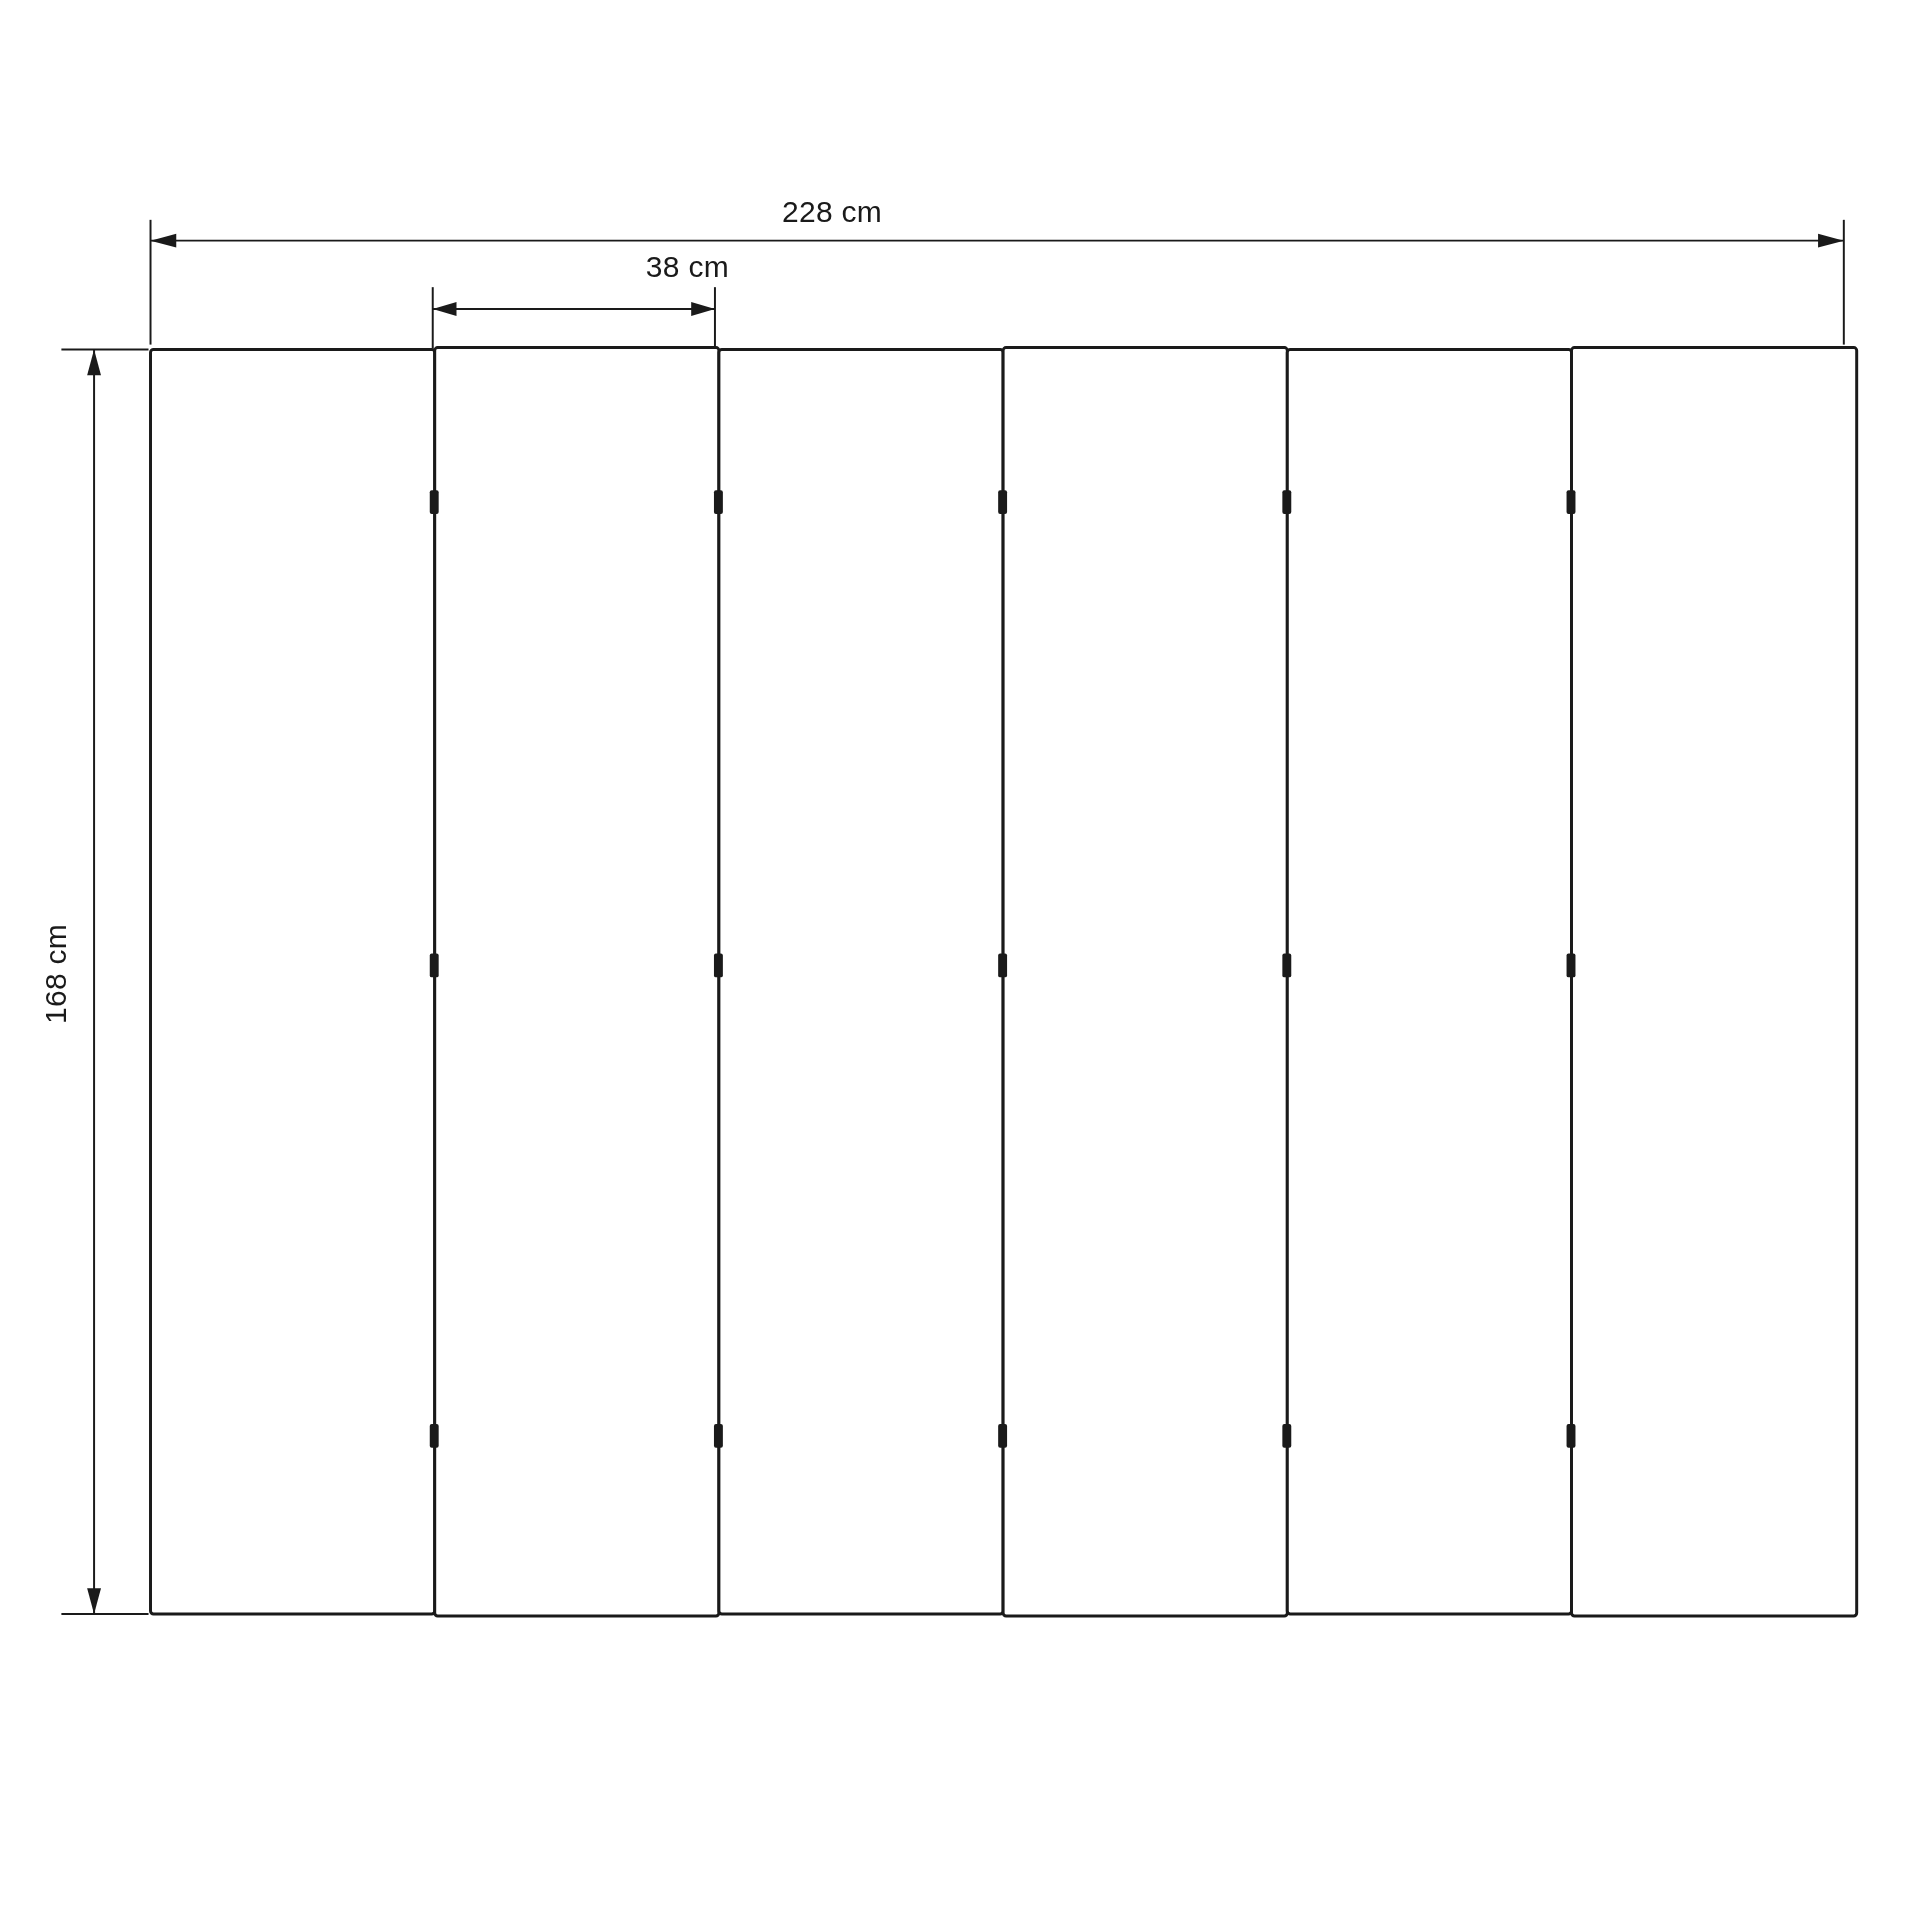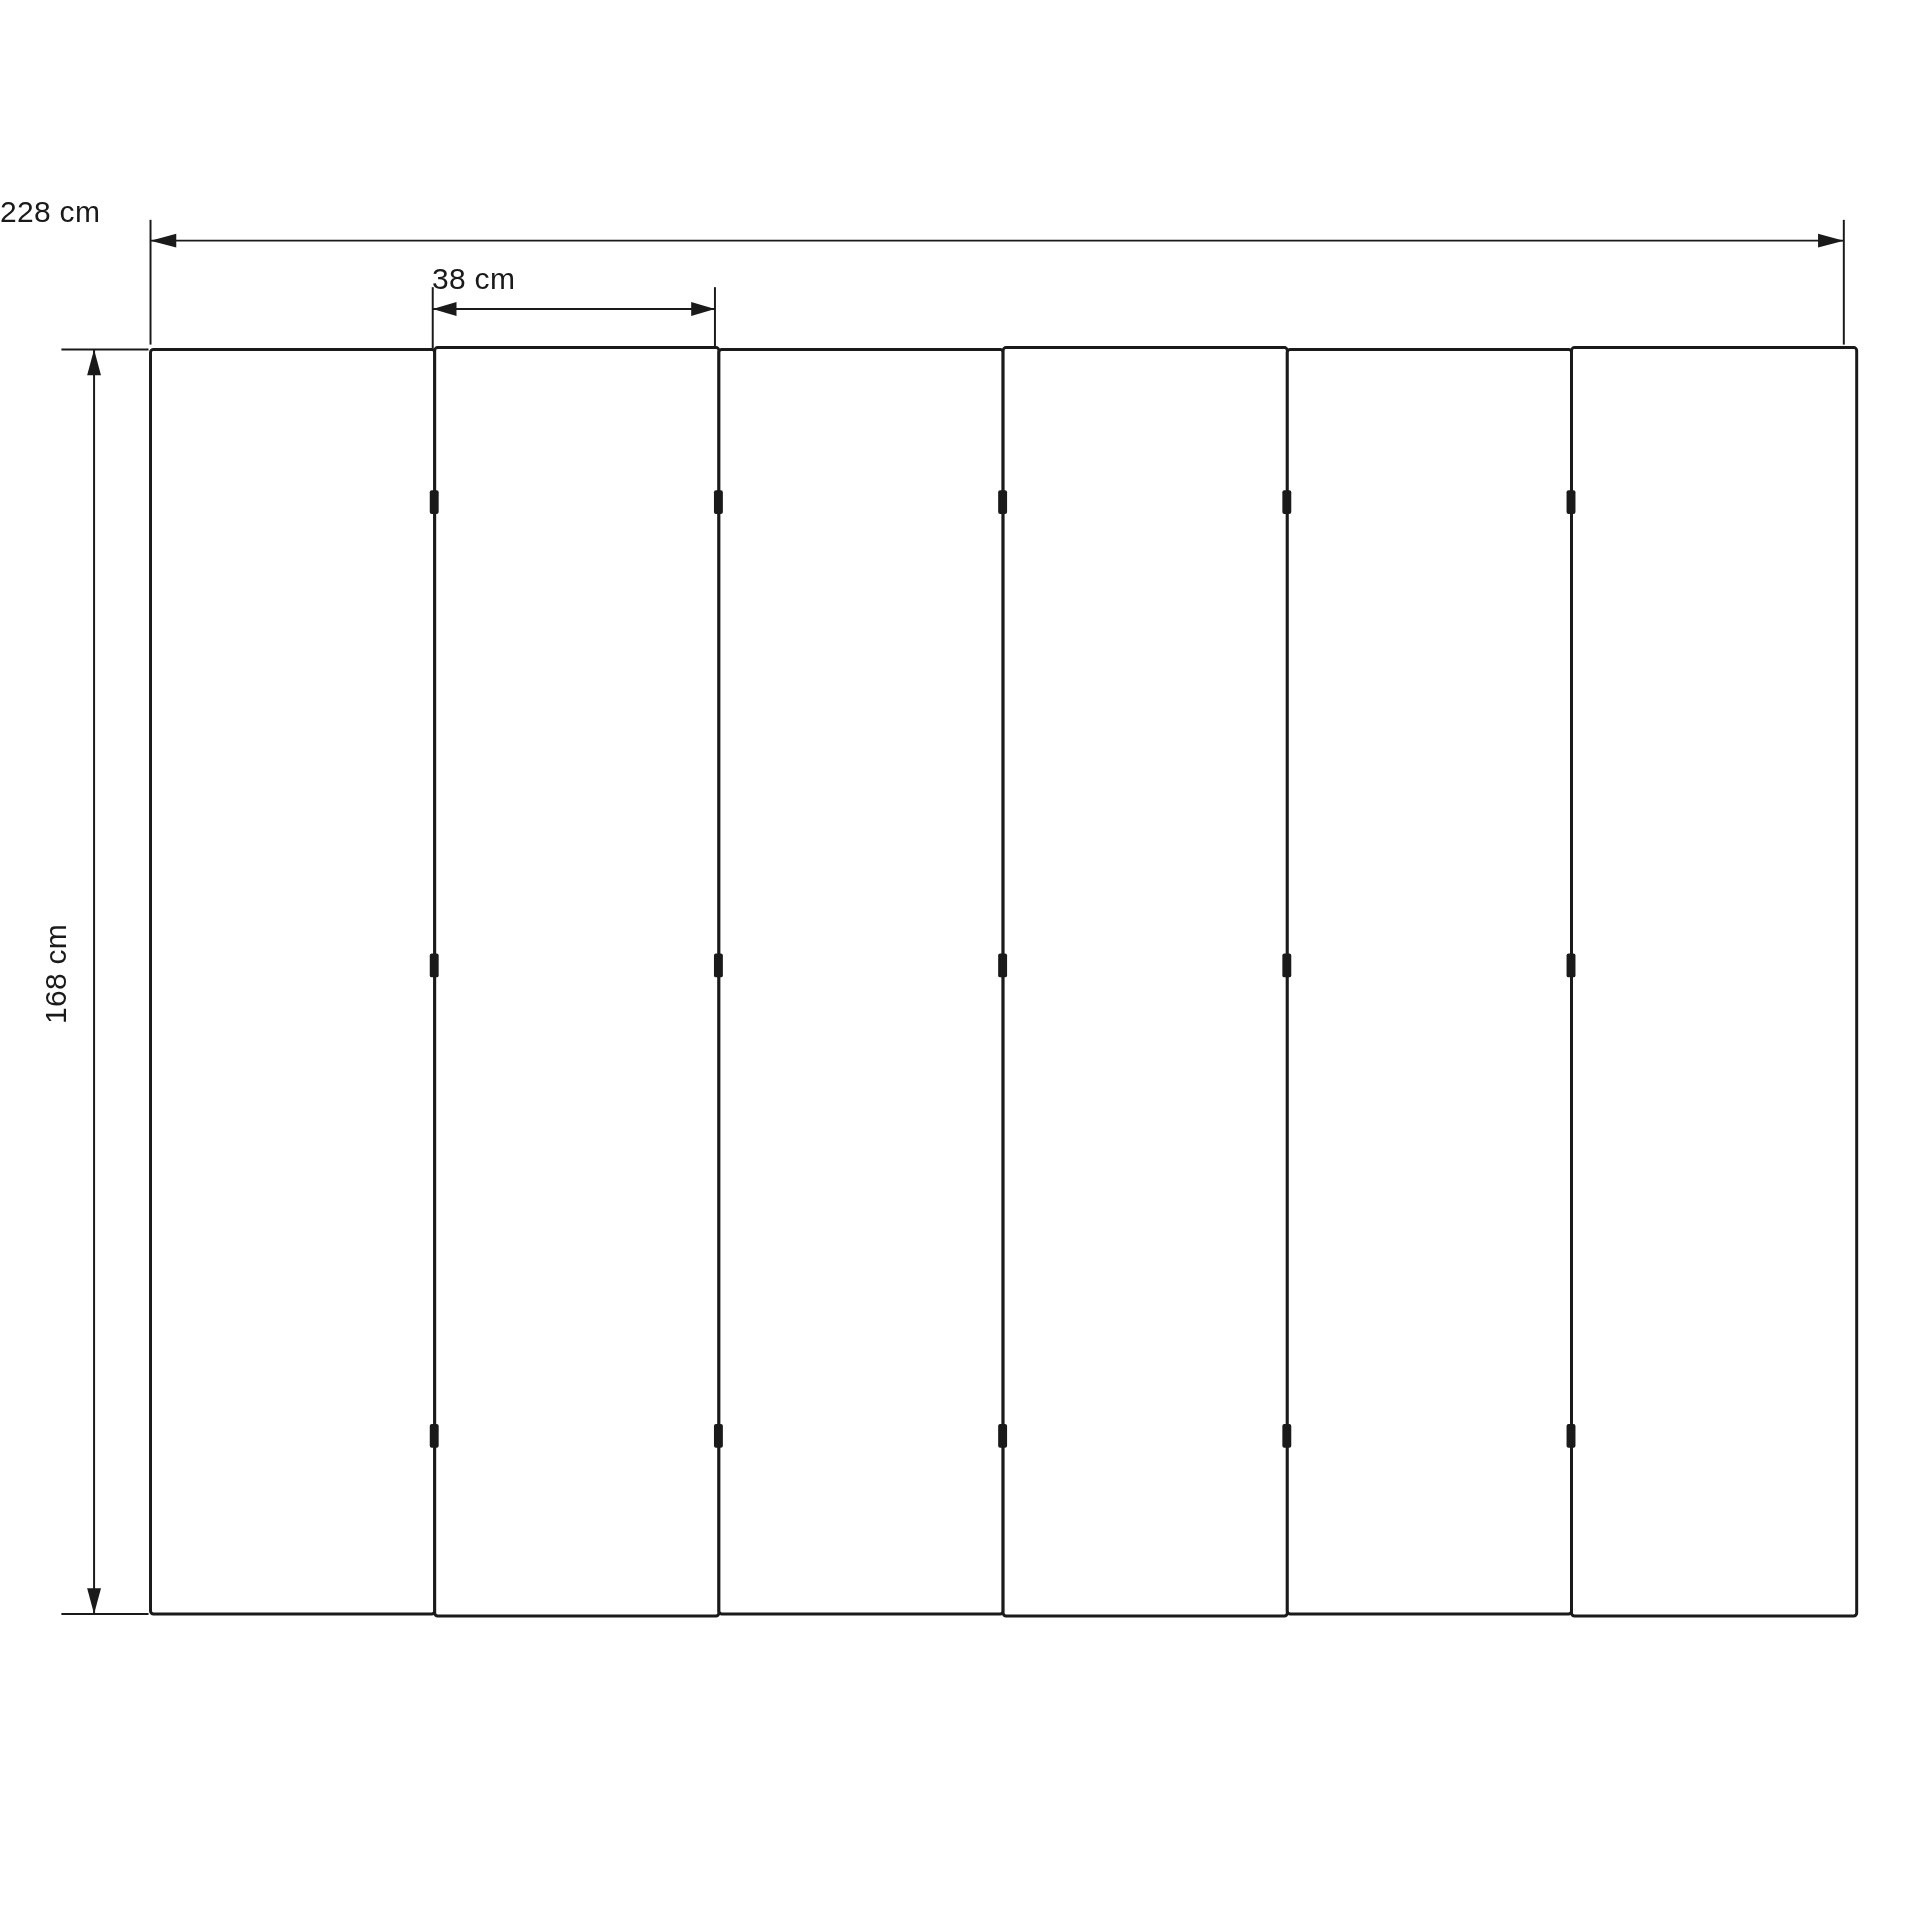--- a/index.html
+++ b/index.html
@@ -32,27 +32,27 @@
     font-family: "Liberation Sans", sans-serif;
     font-size: 30px;
     color: #1a1a1a;
     white-space: nowrap;
     letter-spacing: 0.3px;
   }
   #label-width-total {
     left: 0;
     top: 195px;
     width: 1664px;
-    text-align: left;
+    text-align: center;
   }
   #label-width-panel {
     left: 432px;
-    top: 262px;
+    top: 250px;
     width: 297px;
-    text-align: left;
+    text-align: right;
   }
   #label-height-total {
     left: -40px;
     top: 954px;
     width: 198px;
     text-align: center;
     transform: rotate(-90deg);
     transform-origin: 99px 20px;
   }
 </style>

